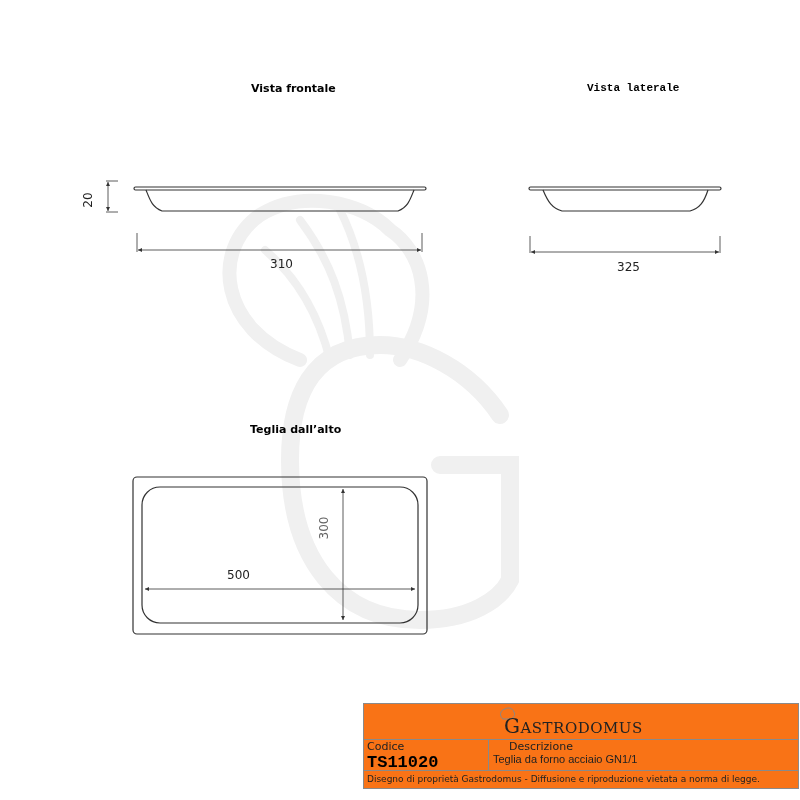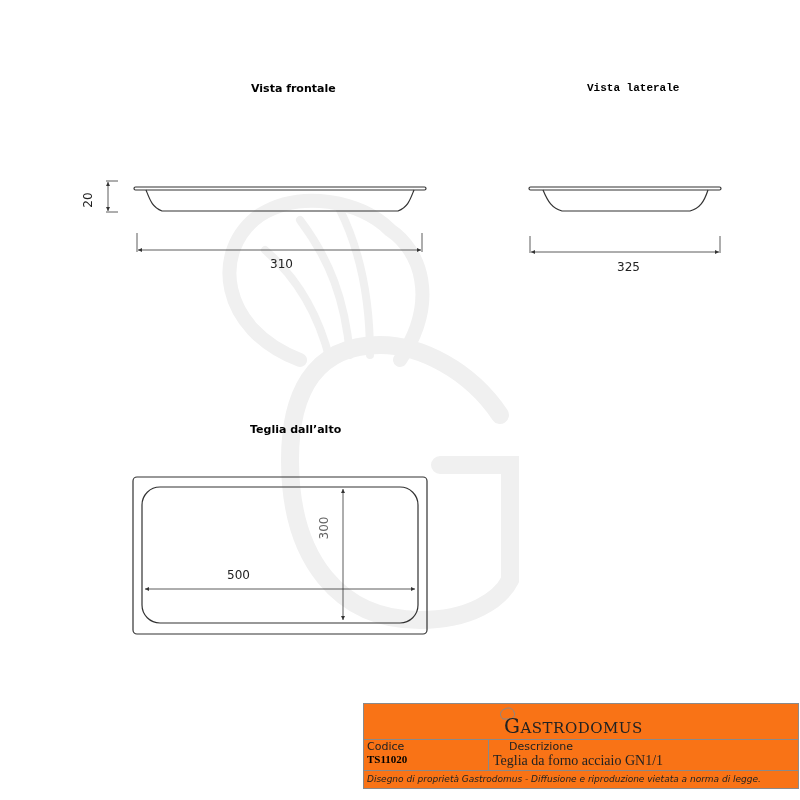--- a/index.html
+++ b/index.html
@@ -8,24 +8,24 @@
   .title { font-family:"DejaVu Sans", sans-serif; font-weight:bold; font-size:11px; color:#000; white-space:nowrap;margin-left:24px; }
   .dim { font-family:"DejaVu Sans", sans-serif; font-size:12px; color:#222; white-space:nowrap; }
   svg.drawing { position:absolute; left:0; top:0; }
   .tb { position:absolute; left:363px; top:703px; width:434px; height:84px; border:1px solid #8a8a8a; background:#f97316; }
   .tb-logo { position:absolute; left:0; top:0; width:434px; height:35px; border-bottom:1px solid #8a8a8a; }
   .tb-logo-text { position:absolute; left:140px; top:10px; font-family:"DejaVu Serif", serif; font-size:15px; letter-spacing:0.5px; color:#222; }
   .tb-logo-text .big { font-size:20px; }
   .tb-row { position:absolute; left:0; top:36px; width:434px; height:30px; border-bottom:1px solid #8a8a8a; }
   .tb-cell-code { position:absolute; left:0; top:0; width:124px; height:30px; border-right:1px solid #8a8a8a; }
   .tb-label { position:absolute; left:3px; top:0px; font-size:11px; color:#222; font-family:"DejaVu Sans", sans-serif; }
-  .tb-code { position:absolute; left:3px; top:13px; font-size:11px; font-weight:bold; font-family:Liberation Serif, serif; }
+  .tb-code { position:absolute; left:3px; top:13px; font-size:17px; font-weight:bold; font-family:Liberation Mono, monospace; }
   .tb-cell-desc { position:absolute; left:125px; top:0; width:309px; height:30px; }
-  .tb-desc { position:absolute; left:4px; top:13px; font-size:14px; font-family:Liberation Serif, serif; color:#222; }
-  .tb-footer { position:absolute; left:3px; top:70px; font-size:9px; font-family:"DejaVu Sans", sans-serif; color:#222; white-space:nowrap;font-style:italic; }
+  .tb-desc { position:absolute; left:4px; top:13px; font-size:11px; font-family:Liberation Sans, sans-serif; color:#222; }
+  .tb-footer { position:absolute; left:3px; top:70px; font-size:9px; font-family:"DejaVu Sans", sans-serif; color:#222; white-space:nowrap; }
 </style>
 </head>
 <body>
 
 <svg class="drawing" width="800" height="800">
   <g fill="none" stroke="#f0f0f0" stroke-width="14" stroke-linecap="round">
 
     <path d="M300 360 C 220 330, 210 250, 260 215 C 300 190, 360 200, 390 230 C 420 250, 440 300, 400 360"></path>
     <path d="M265 250 C 300 280, 320 320, 330 360" stroke-width="8"></path>
     <path d="M300 220 C 330 260, 345 300, 350 355" stroke-width="8"></path>

